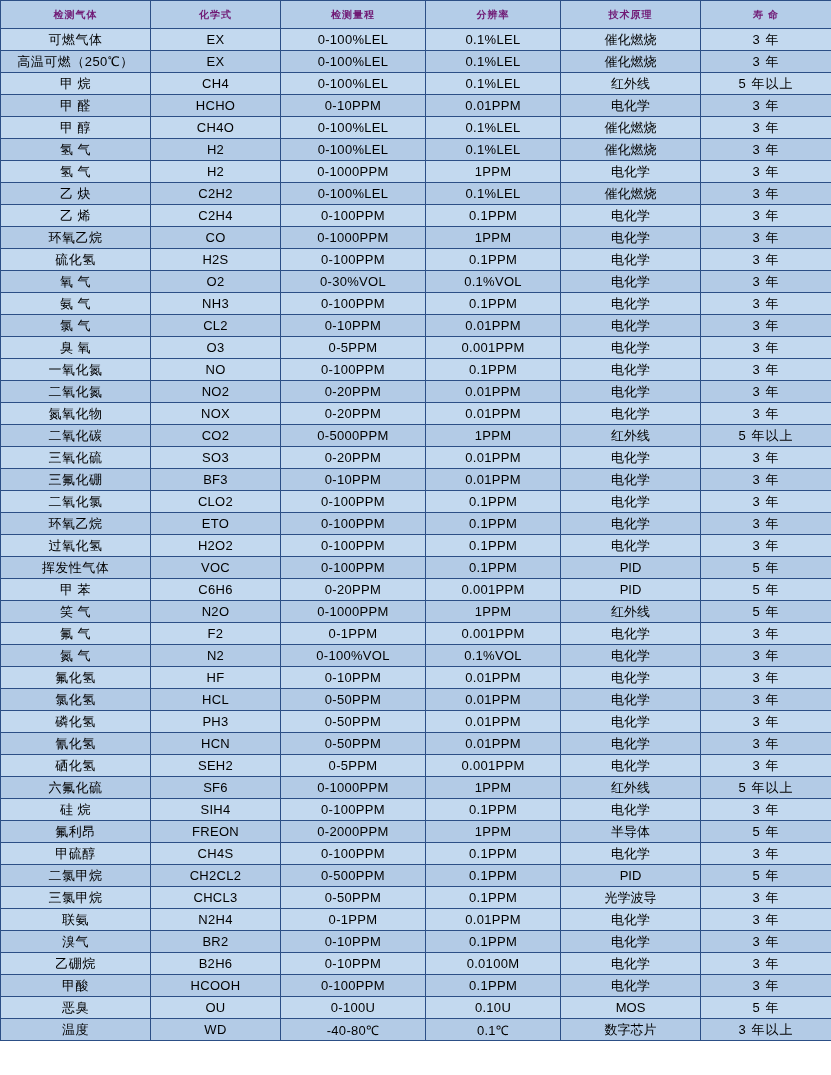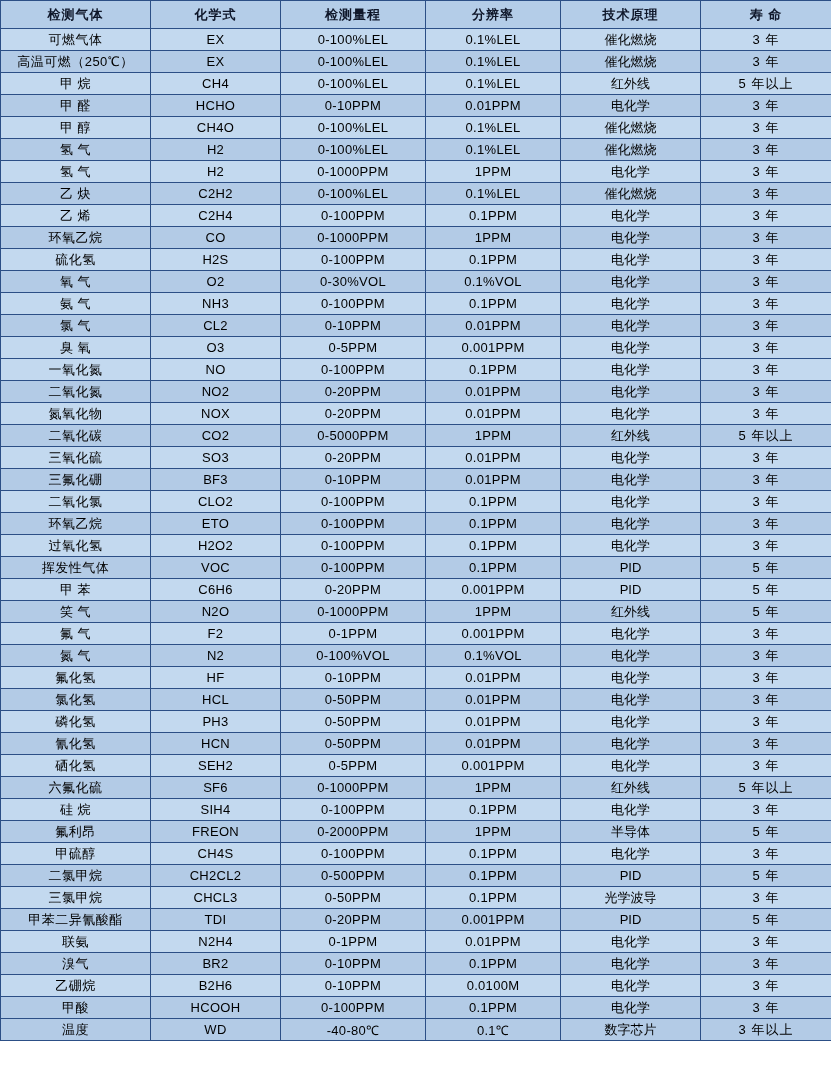--- a/index.html
+++ b/index.html
@@ -34,22 +34,22 @@
     border: 1px solid #2c4f86;
     text-align: center;
     vertical-align: middle;
     padding: 0;
     overflow: hidden;
     white-space: nowrap;
   }
   table.gas-table thead th {
     height: 27px;
     background: #b4cde8;
-    color: #0f172a;
-    font-size: 13px;
+    color: #701a75;
+    font-size: 10px;
     font-weight: bold;
     letter-spacing: 1px;
     font-family: "Liberation Sans", sans-serif;
   }
   table.gas-table tbody td {
     height: 21px;
     font-size: 13px;
     color: #000000;
     background: #c3d9ef;
     font-family: "Liberation Sans", sans-serif;
@@ -408,28 +408,20 @@
           <td class="life">5 年</td>
         </tr>
         <tr>
           <td class="gas-name">三氯甲烷</td>
           <td class="mono">CHCL3</td>
           <td class="mono">0-50PPM</td>
           <td class="mono">0.1PPM</td>
           <td>光学波导</td>
           <td class="life">3 年</td>
         </tr>
-        <tr class="alt">
-          <td class="gas-name">甲苯二异氰酸酯</td>
-          <td class="mono">TDI</td>
-          <td class="mono">0-20PPM</td>
-          <td class="mono">0.001PPM</td>
-          <td>PID</td>
-          <td class="life">5 年</td>
-        </tr>
         <tr>
           <td class="gas-name">联氨</td>
           <td class="mono">N2H4</td>
           <td class="mono">0-1PPM</td>
           <td class="mono">0.01PPM</td>
           <td>电化学</td>
           <td class="life">3 年</td>
         </tr>
         <tr class="alt">
           <td class="gas-name">溴气</td>
@@ -447,20 +439,28 @@
           <td>电化学</td>
           <td class="life">3 年</td>
         </tr>
         <tr class="alt">
           <td class="gas-name">甲酸</td>
           <td class="mono">HCOOH</td>
           <td class="mono">0-100PPM</td>
           <td class="mono">0.1PPM</td>
           <td>电化学</td>
           <td class="life">3 年</td>
+        </tr>
+        <tr>
+          <td class="gas-name">恶臭</td>
+          <td class="mono">OU</td>
+          <td class="mono">0-100U</td>
+          <td class="mono">0.10U</td>
+          <td>MOS</td>
+          <td class="life">5 年</td>
         </tr>
         <tr class="alt">
           <td class="gas-name">温度</td>
           <td class="mono">WD</td>
           <td class="mono">-40-80℃</td>
           <td class="mono">0.1℃</td>
           <td>数字芯片</td>
           <td class="life">3 年以上</td>
         </tr>
       </tbody>

